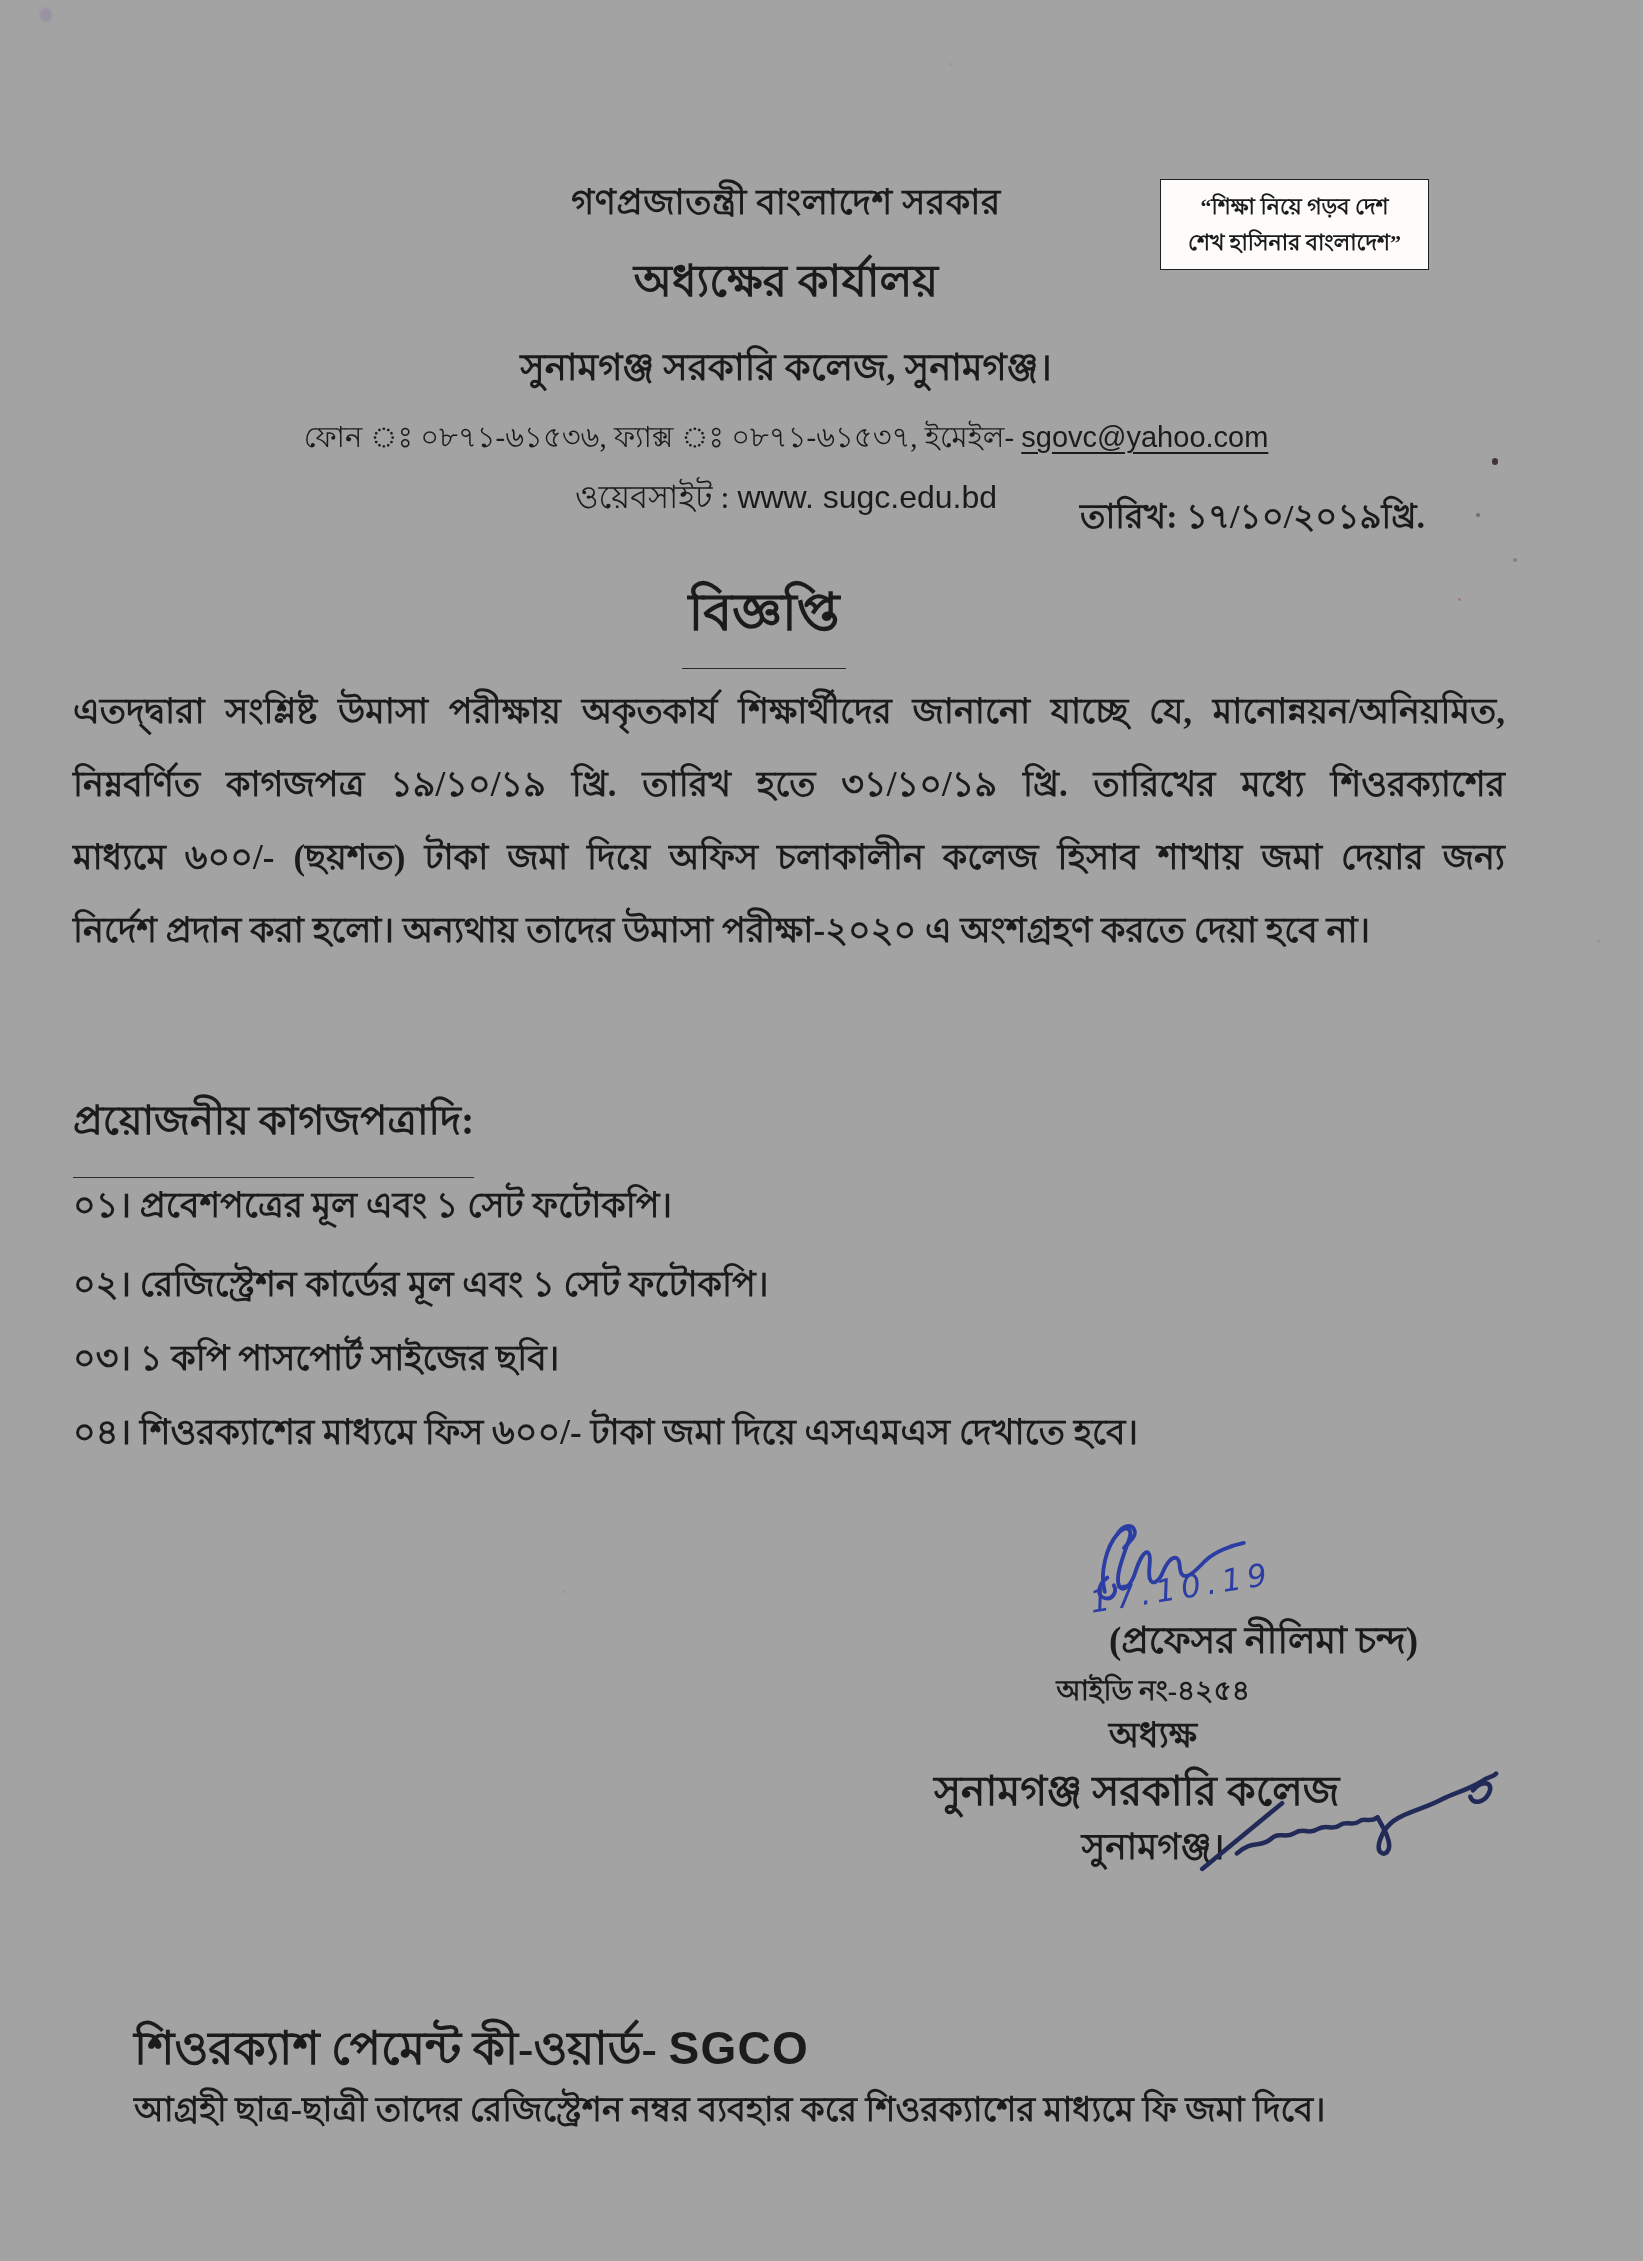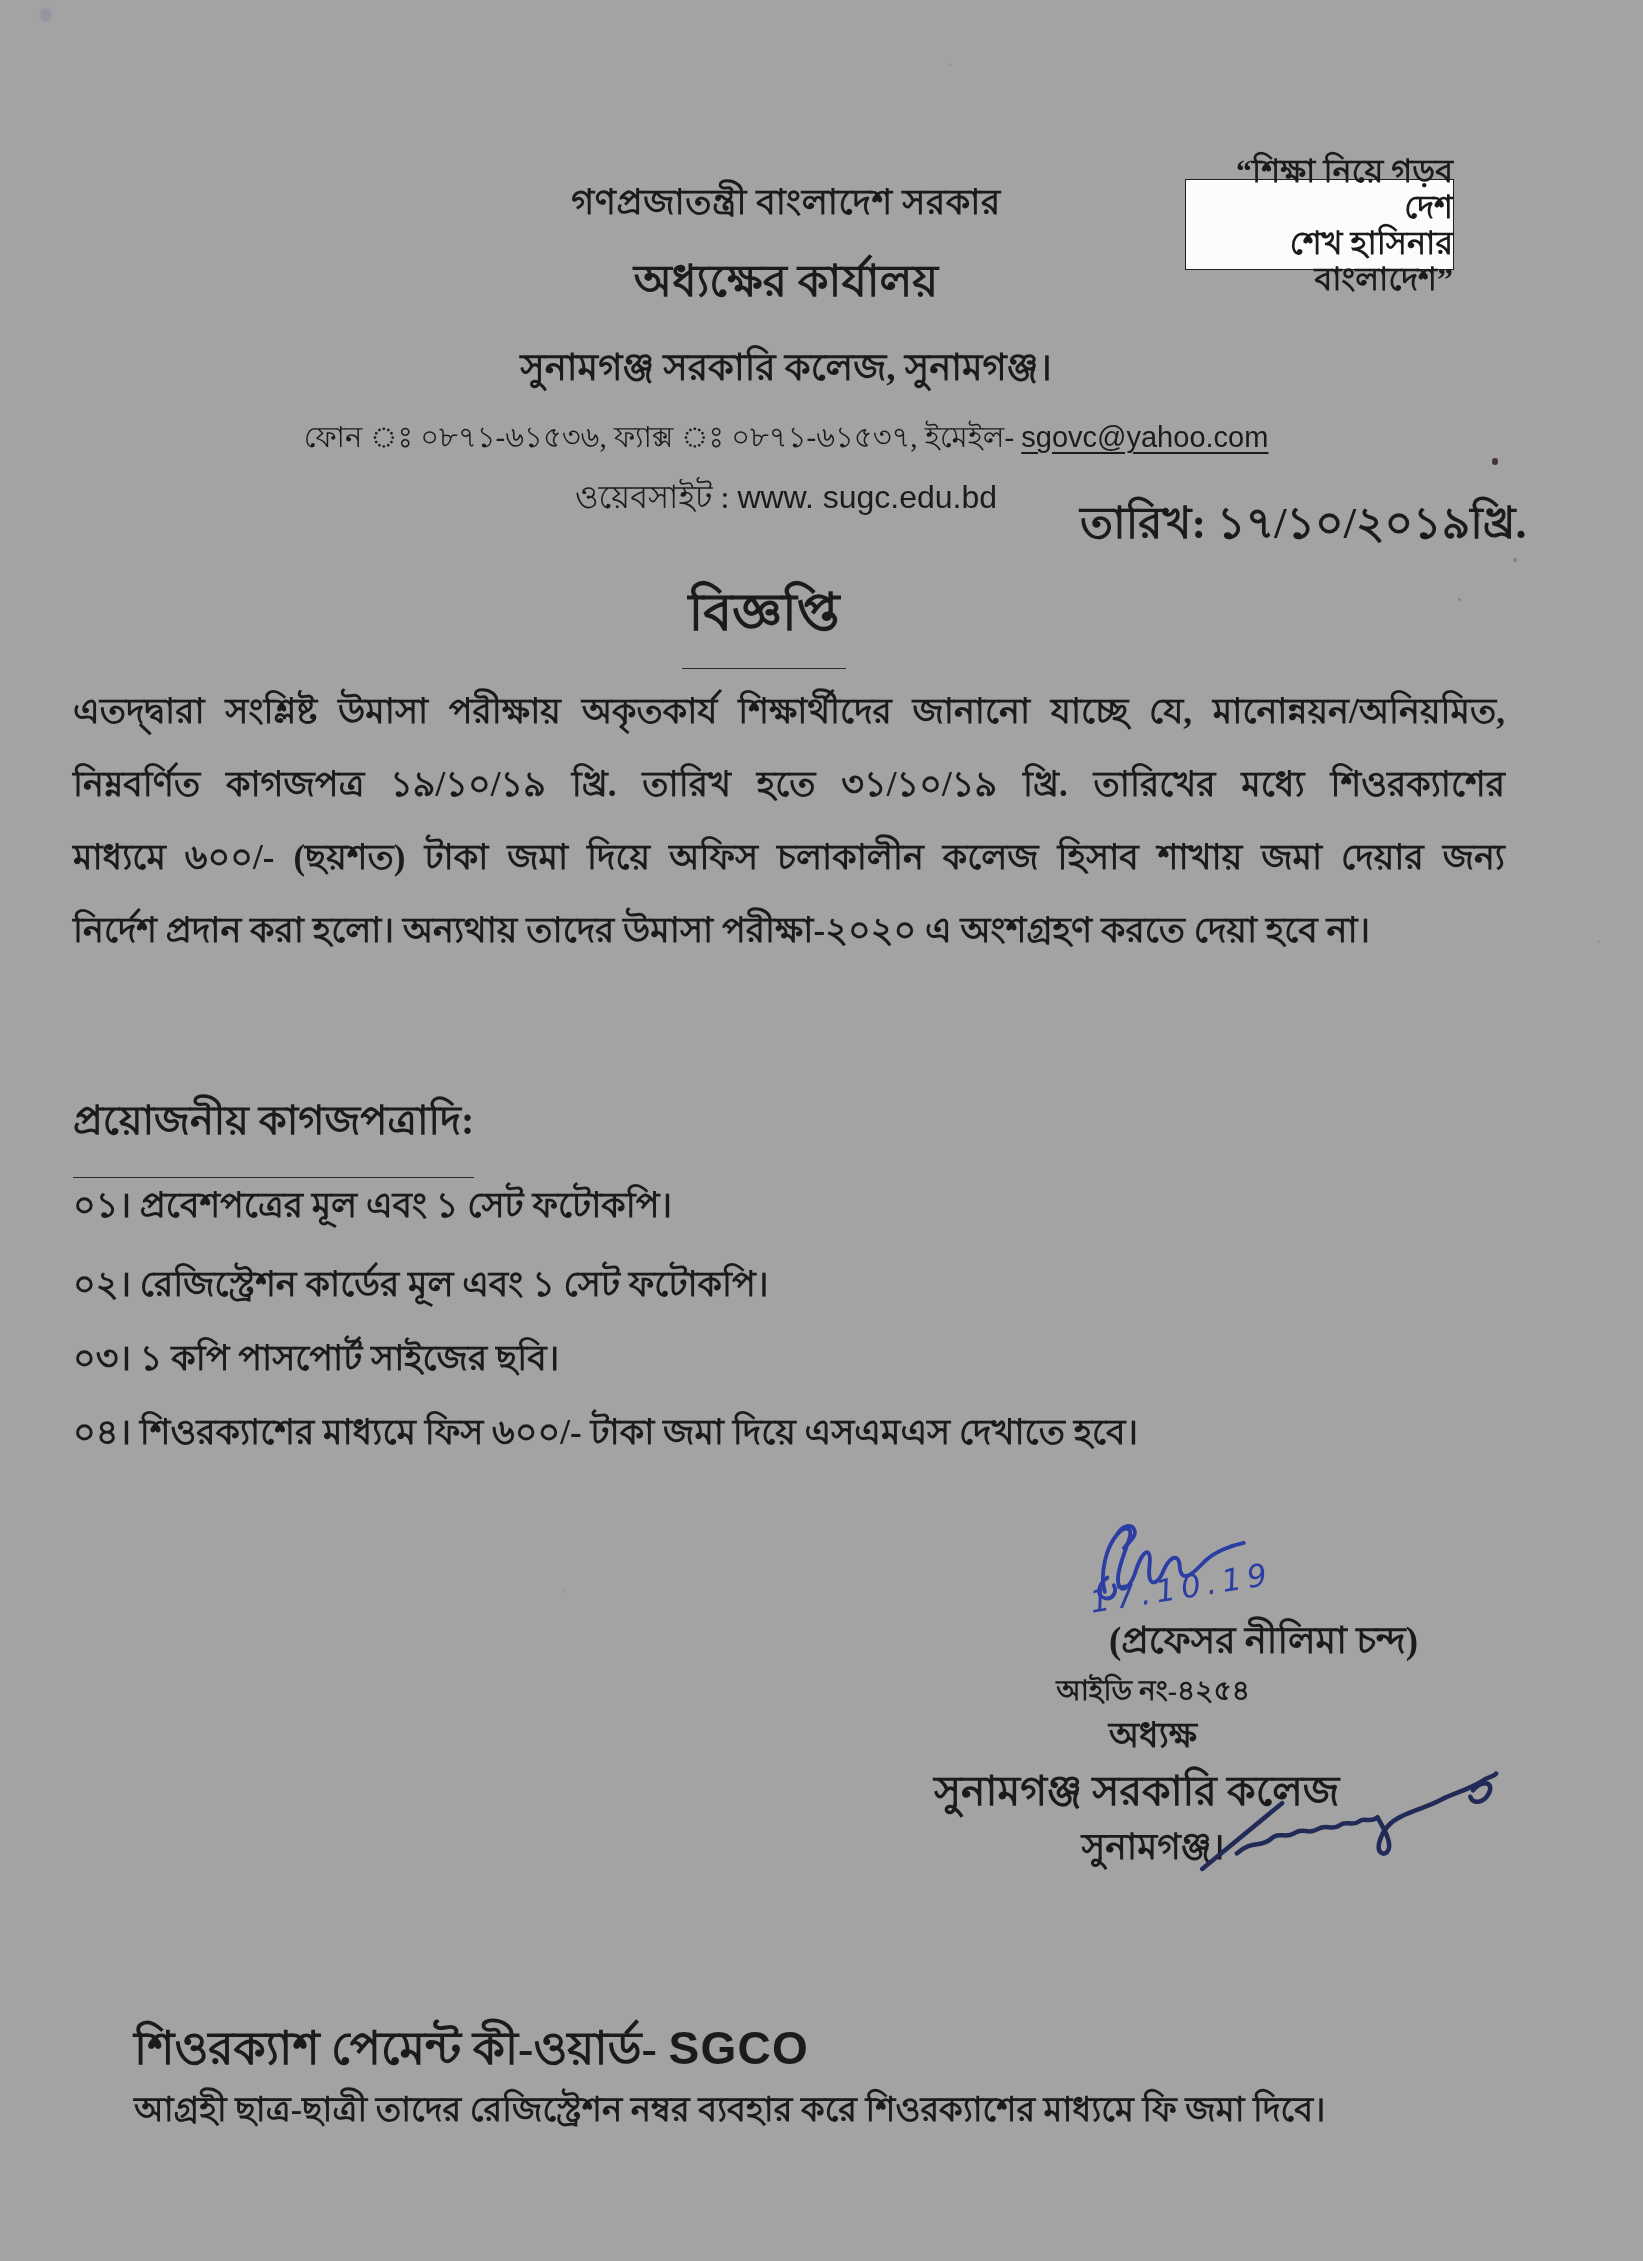--- a/index.html
+++ b/index.html
@@ -21,26 +21,25 @@
   .college-line{font-size:37px;font-weight:bold;margin-bottom:13px;}
   .contact-line{font-size:29px;margin-bottom:9px;white-space:nowrap;}
   .email-part{text-decoration:underline;text-decoration-thickness:1.9px;text-underline-offset:4.5px;font-family:"Liberation Sans","DejaVu Sans",sans-serif;}
   .website-line{font-size:32px;}
   .latin{font-family:"Liberation Sans","DejaVu Sans",sans-serif;}
   
   .slogan-box{
     left:1160px;top:179px;width:267px;height:89px;
     border:1.9px solid #1f1f1f;
     display:flex;flex-direction:column;align-items:center;justify-content:center;
-    font-size:32px;font-weight:bold;line-height:36px;text-align:right;
+    font-size:22px;font-weight:bold;line-height:36px;text-align:left;
     background:#fdfcfa;
-    margin-left:25px;
   }
   
-  .date-line{left:1080px;top:490px;font-size:44px;font-weight:bold;}
+  .date-line{left:1080px;top:490px;font-size:34px;font-weight:bold;}
   .notice-title{
     left:682px;top:572px;
     font-size:52px;font-weight:bold;
     border-bottom:1.9px solid #2b2b2b;padding:0 6.4px 9px 6.4px;
   }
   
   .body-block{left:73px;top:680px;width:1432px;}
   .body-line{
     font-size:35px;font-weight:bold;height:73px;line-height:64px;
     text-align:justify;text-align-last:justify;white-space:normal;

